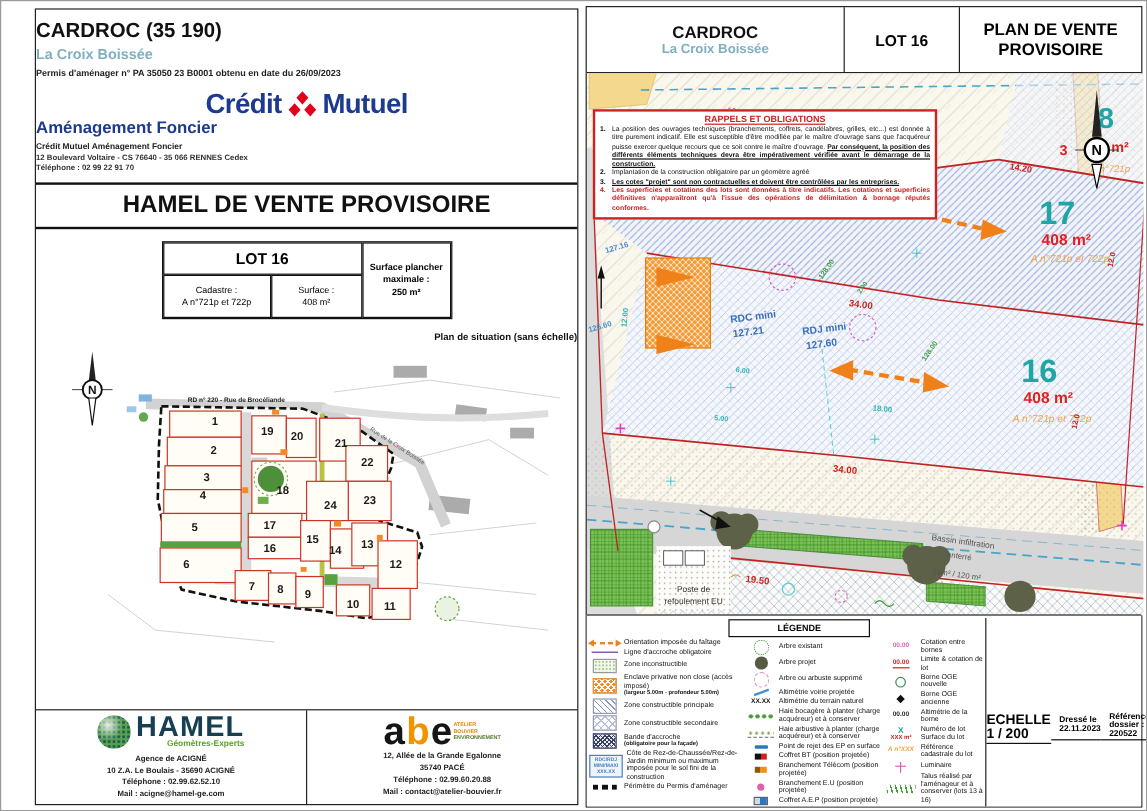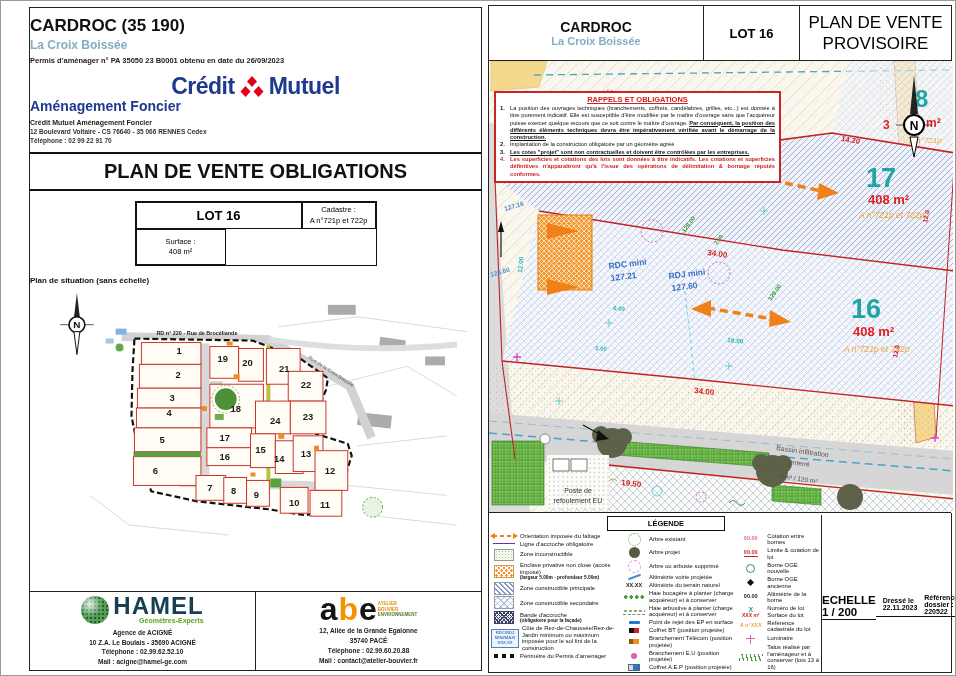--- a/index.html
+++ b/index.html
@@ -18,21 +18,21 @@
   .cm-word{font-size:23px;font-weight:bold;color:#1e3a8f;letter-spacing:-0.5px;}
   .cm-sub{font-size:14px;font-weight:bold;color:#1e3a8f;margin-top:-2px;}
   .cm-org{font-size:7px;font-weight:bold;color:#222;margin-top:5px;}
   .cm-addr,.cm-phone{font-size:6.5px;font-weight:bold;color:#333;margin-top:2px;}
   .doc-title{margin-top:8px;border-top:2px solid #111;border-bottom:2px solid #111;text-align:center;font-size:20px;font-weight:bold;padding:6px 0;color:#111;}
   .lot-table{margin:10px auto 0;display:grid;grid-template-columns:90px 76px 74px;grid-template-rows:27px 36px;border:1px solid #111;width:240px;}
   .lot-table div{border:1px solid #111;display:flex;flex-direction:column;align-items:center;justify-content:center;text-align:center;}
   .lt-lot{grid-column:1/3;font-size:13px;font-weight:bold;}
   .lt-plancher{grid-column:3;grid-row:1/3;font-size:7.5px;font-weight:bold;line-height:1.35;padding:0 3px;}
   .lt-cell{font-size:7.5px;font-weight:normal;line-height:1.35;}
-  .plan-caption{text-align:left;font-size:8px;font-weight:bold;margin-top:10px;color:#111;}
+  .plan-caption{text-align:right;font-size:8px;font-weight:bold;margin-top:10px;color:#111;}
   .site-map{display:block;margin-top:2px;}
   .lp-footer{position:absolute;left:0;right:0;bottom:0;height:78px;display:flex;border-top:1.5px solid #222;}
   .lp-footbox{flex:1;border-right:1.5px solid #222;display:flex;flex-direction:column;align-items:center;justify-content:center;padding:2px 0;}
   .lp-footbox:last-child{border-right:none;}
   .hamel-row{display:flex;align-items:flex-end;gap:4px;}
   .hamel-ball{width:28px;height:28px;border-radius:50%;background-color:#58a04e;background-image:radial-gradient(circle at 32% 30%,rgba(255,255,255,.85),rgba(255,255,255,0) 45%),radial-gradient(#1c5a50 1px,transparent 1.4px);background-size:100% 100%,4px 4px;}
   .hamel-ball.sm{width:18px;height:18px;background-size:100% 100%,3px 3px;}
   .hamel-stack{display:flex;flex-direction:column;align-items:flex-end;}
   .hamel-word{font-size:24px;font-weight:bold;color:#173f52;letter-spacing:1px;line-height:0.9;}
   .hamel-word.sm{font-size:15px;}
@@ -47,21 +47,21 @@
   .abe-t1,.abe-t2{color:#e08a00;}
   .abe-t3{color:#557a2a;}
 
   
   .rp-header{display:grid;grid-template-columns:215px 96px 1fr;height:54px;border-bottom:1.5px solid #222;}
   .rp-hcell{border-right:1.5px solid #222;display:flex;flex-direction:column;align-items:center;justify-content:center;text-align:center;}
   .rp-hcell:last-child{border-right:none;}
   .rp-ht{font-size:14px;font-weight:bold;color:#111;}
   .rp-hs{font-size:11px;font-weight:bold;color:#7fb0c2;}
   .rp-hlot{font-size:13px;font-weight:bold;}
-  .rp-hdoc{font-size:17px;font-weight:normal;line-height:1.25;}
+  .rp-hdoc{font-size:14px;font-weight:bold;line-height:1.25;}
   .rp-plan{position:relative;width:464px;height:452px;overflow:hidden;}
   .rappels{position:absolute;left:5px;top:30px;width:287px;background:#fff;border:2px solid #c22;box-sizing:border-box;padding:2px 4px 3px;}
   .rap-title{text-align:center;font-size:7.5px;font-weight:bold;color:#d02020;text-decoration:underline;margin-bottom:1px;}
   .rap-item{display:grid;grid-template-columns:10px 1fr;font-size:5.7px;line-height:1.28;color:#111;text-align:justify;}
   .rap-n{font-weight:bold;}
   .r-u{font-weight:bold;text-decoration:underline;}
   .rap-u3{text-decoration:underline;font-weight:bold;}
   .rap-red{color:#d02020;font-weight:bold;}
   .rp-bottom{position:absolute;left:0;right:0;bottom:0;top:506px;display:flex;border-top:1.5px solid #222;background:#fff;align-items:flex-end;}
   .legend{position:relative;width:333px;border-right:1.5px solid #222;box-sizing:border-box;padding-top:17px;}
@@ -139,24 +139,28 @@
           <polygon points="19.5,11 24.5,16.5 19.5,22 14.5,16.5" fill="#e2001a"></polygon>
         </svg>
         <span class="cm-word">Mutuel</span>
       </div>
       <div class="cm-sub">Aménagement Foncier</div>
       <div class="cm-org">Crédit Mutuel Aménagement Foncier</div>
       <div class="cm-addr">12 Boulevard Voltaire - CS 76640 - 35 066 RENNES Cedex</div>
       <div class="cm-phone">Téléphone : 02 99 22 91 70</div>
     </div>
 
-    <div class="doc-title">PLAN DE VENTE OBLIGATIONS</div>
+    <div class="doc-title">HAMEL DE VENTE PROVISOIRE</div>
 
     <div class="lot-table">
       <div class="lt-lot">LOT 16</div>
+      <div class="lt-plancher">
+        <span>Surface plancher maximale :</span>
+        <span>250 m²</span>
+      </div>
       <div class="lt-cell">
         <span>Cadastre :</span>
         <span>A n°721p et 722p</span>
       </div>
       <div class="lt-cell">
         <span>Surface :</span>
         <span>408 m²</span>
       </div>
     </div>
 

